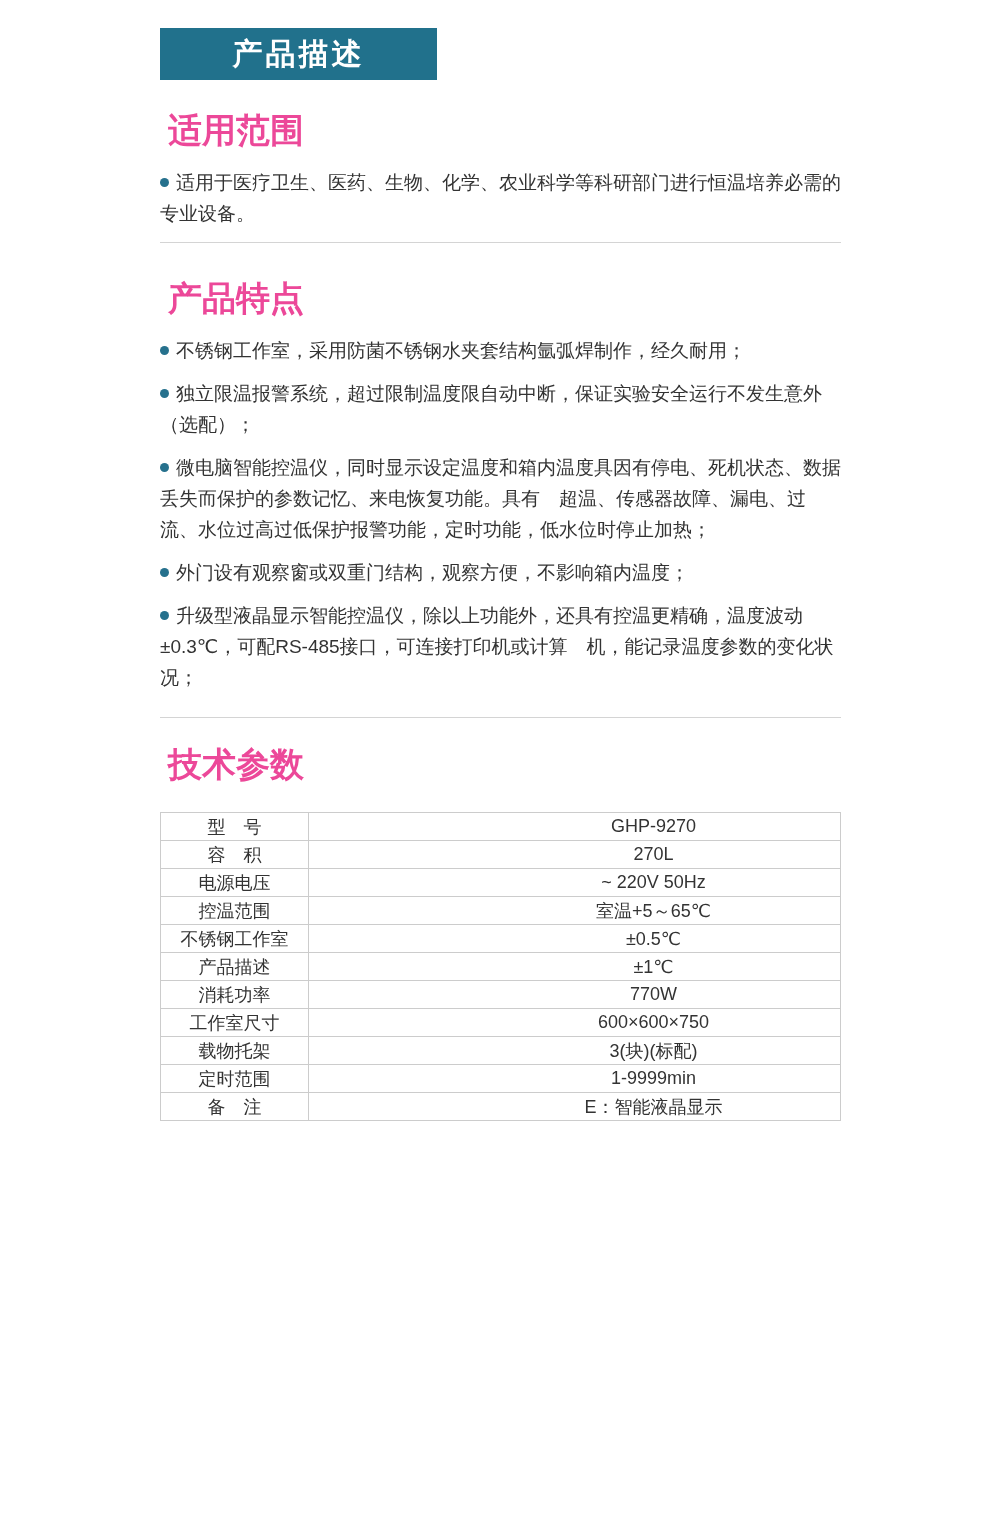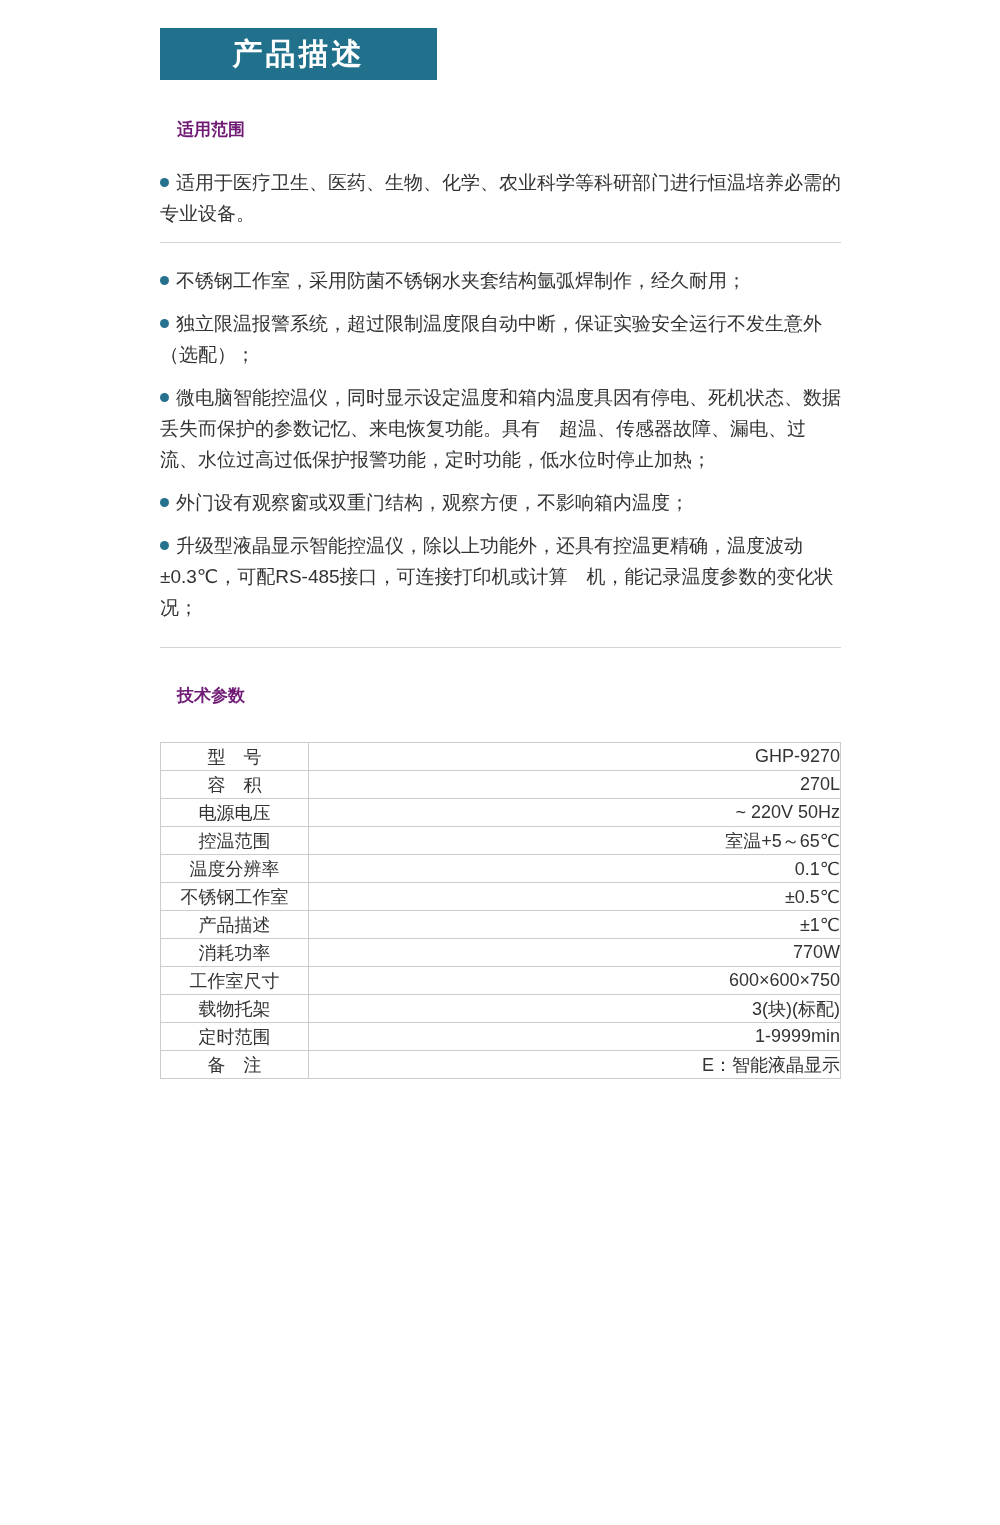--- a/index.html
+++ b/index.html
@@ -22,25 +22,25 @@
     background: #21718c;
     color: #ffffff;
     font-size: 30px;
     font-weight: bold;
     letter-spacing: 3px;
     display: flex;
     align-items: center;
     justify-content: center;
   }
   .section-heading {
-    color: #701a75;
-    font-size: 17px;
+    color: #ec4899;
+    font-size: 34px;
     font-weight: bold;
     line-height: 30px;
-    margin: 17px;
+    margin: 8px;
   }
   .heading-scope    { margin-top: 35px; }
   .heading-features { margin-top: 40px; }
   .heading-specs    { margin-top: 34px; font-family: Liberation Mono, monospace; }
   .bullet {
     font-size: 19px;
     line-height: 31px;
     margin: 12px 0 0 0;
     color: #333333;
   }
@@ -72,40 +72,41 @@
     font-size: 18px;
     color: #333333;
     padding: 0;
   }
   .spec-table td.label {
     width: 148px;
     text-align: center;
   }
   .spec-table td.value {
     padding-left: 158px;
-    text-align: right;
+    text-align: center;
   }
 </style>
 </head>
 <body>
 
 <div class="content">
 
   <div class="banner">
     <span>产品描述</span>
   </div>
 
   <h2 class="section-heading heading-scope">适用范围</h2>
 
   <p class="bullet first">
     <span class="dot"></span><span>适用于医疗卫生、医药、生物、化学、农业科学等科研部门进行恒温培养必需的专业设备。</span>
   </p>
 
   <hr class="divider">
 
+  <h2 class="section-heading heading-features">产品特点</h2>
 
   <p class="bullet first">
     <span class="dot"></span><span>不锈钢工作室，采用防菌不锈钢水夹套结构氩弧焊制作，经久耐用；</span>
   </p>
   <p class="bullet">
     <span class="dot"></span><span>独立限温报警系统，超过限制温度限自动中断，保证实验安全运行不发生意外（选配）；</span>
   </p>
   <p class="bullet">
     <span class="dot"></span><span>微电脑智能控温仪，同时显示设定温度和箱内温度具因有停电、死机状态、数据丢失而保护的参数记忆、来电恢复功能。具有　超温、传感器故障、漏电、过流、水位过高过低保护报警功能，定时功能，低水位时停止加热；</span>
   </p>
@@ -132,24 +133,20 @@
       </tr>
       <tr>
         <td class="label">电源电压</td>
         <td class="value">~ 220V 50Hz</td>
       </tr>
       <tr>
         <td class="label">控温范围</td>
         <td class="value">室温+5～65℃</td>
       </tr>
       <tr>
-        <td class="label">温度分辨率</td>
-        <td class="value">0.1℃</td>
-      </tr>
-      <tr>
         <td class="label">不锈钢工作室</td>
         <td class="value">±0.5℃</td>
       </tr>
       <tr>
         <td class="label">产品描述</td>
         <td class="value">±1℃</td>
       </tr>
       <tr>
         <td class="label">消耗功率</td>
         <td class="value">770W</td>

